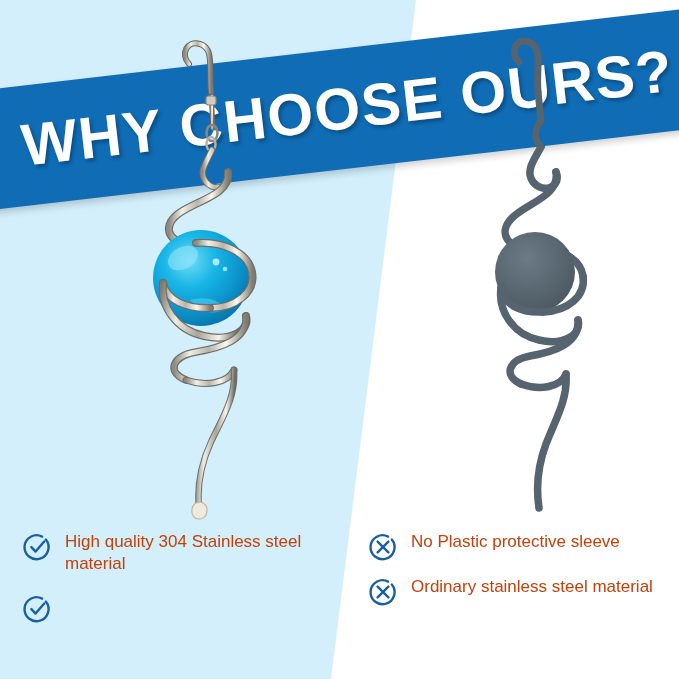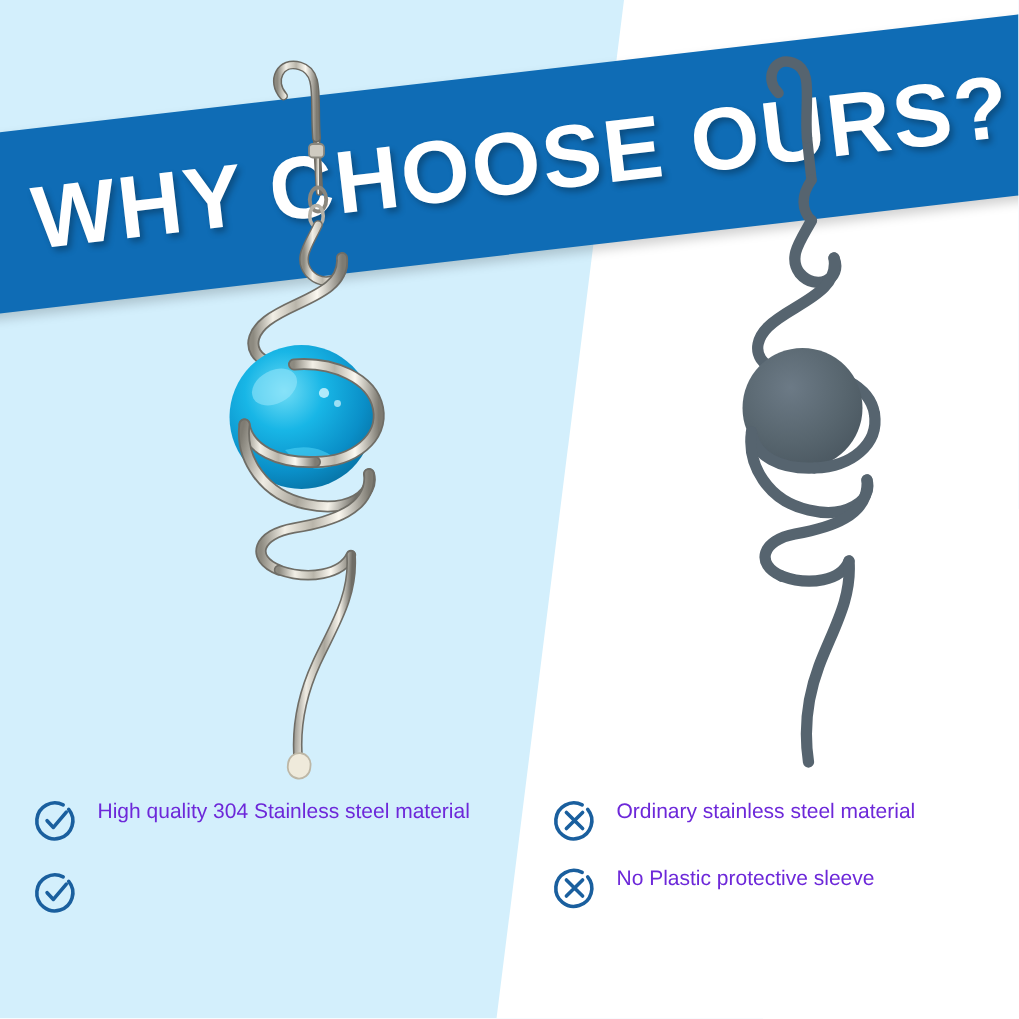--- a/index.html
+++ b/index.html
@@ -98,23 +98,23 @@
     align-items: flex-start;
     gap: 13px;
   }
   .bullet .icon {
     flex: 0 0 auto;
     width: 30px;
     height: 30px;
     margin-top: 1px;
   }
   .bullet .text {
-    font-size: 14px;
+    font-size: 17px;
     line-height: 1.32;
-    color: #6d28d9;
+    color: #c2410c;
     font-family: "Liberation Sans", sans-serif;
   }
 </style>
 </head>
 <body>
 
 <div class="stage">
 
   <div class="panel-right"></div>
   <div class="panel-left"></div>
@@ -264,28 +264,28 @@
 
     <div class="bullets right">
 
       <div class="bullet">
         <span class="icon">
           <svg viewBox="0 0 30 30" xmlns="http://www.w3.org/2000/svg">
             <path d="M23.8 7.6 A12 12 0 1 1 20.1 4.6" fill="none" stroke="#1a5f9e" stroke-width="2.4" stroke-linecap="round"></path>
             <path d="M9.6 9.6 L20.4 20.4 M20.4 9.6 L9.6 20.4" fill="none" stroke="#1a5f9e" stroke-width="2.4" stroke-linecap="round"></path>
           </svg>
         </span>
+        <span class="text">No Plastic protective sleeve</span>
+      </div>
+
+      <div class="bullet">
+        <span class="icon">
+          <svg viewBox="0 0 30 30" xmlns="http://www.w3.org/2000/svg">
+            <path d="M23.8 7.6 A12 12 0 1 1 20.1 4.6" fill="none" stroke="#1a5f9e" stroke-width="2.4" stroke-linecap="round"></path>
+            <path d="M9.6 9.6 L20.4 20.4 M20.4 9.6 L9.6 20.4" fill="none" stroke="#1a5f9e" stroke-width="2.4" stroke-linecap="round"></path>
+          </svg>
+        </span>
         <span class="text">Ordinary stainless steel material</span>
-      </div>
-
-      <div class="bullet">
-        <span class="icon">
-          <svg viewBox="0 0 30 30" xmlns="http://www.w3.org/2000/svg">
-            <path d="M23.8 7.6 A12 12 0 1 1 20.1 4.6" fill="none" stroke="#1a5f9e" stroke-width="2.4" stroke-linecap="round"></path>
-            <path d="M9.6 9.6 L20.4 20.4 M20.4 9.6 L9.6 20.4" fill="none" stroke="#1a5f9e" stroke-width="2.4" stroke-linecap="round"></path>
-          </svg>
-        </span>
-        <span class="text">No Plastic protective sleeve</span>
       </div>
     </div>
 
   </div>
 </div>
 
 </body></html>

